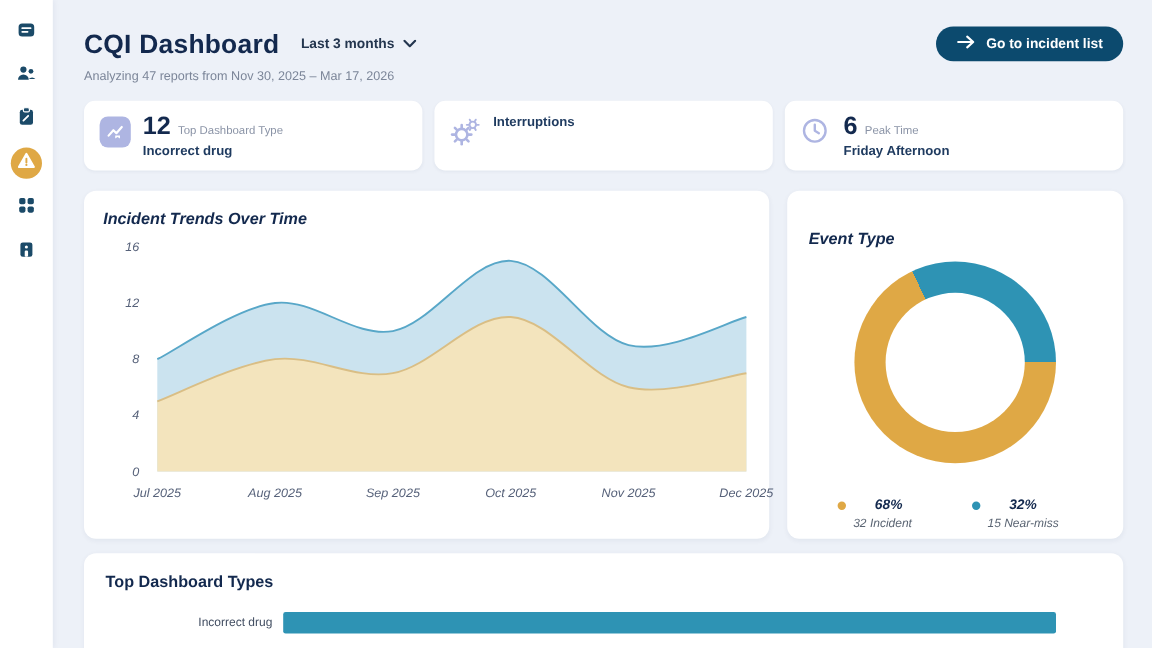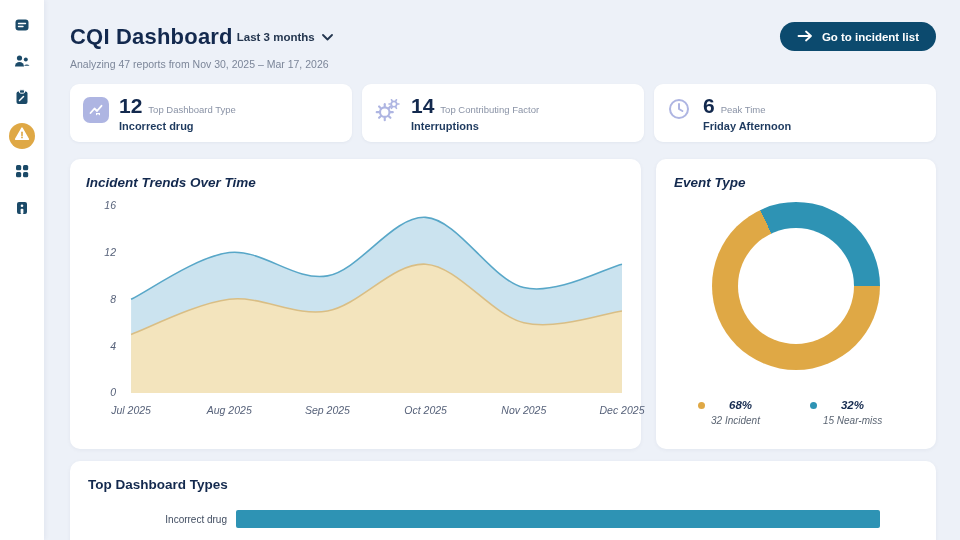--- a/index.html
+++ b/index.html
@@ -24,21 +24,21 @@
   }
   .sb-item.active { background:#DFA845; width:26px; height:26px; }
   
   .main {
     position:absolute; left:44px; top:0; right:0; bottom:0;
     padding:22px 24px 0 26px; overflow:hidden;
   }
   .header-row { display:flex; align-items:center; }
   .page-title { font-size:22px; font-weight:800; letter-spacing:.2px; color:#13294E; }
   .period {
-    margin-left:4px; display:flex; align-items:center; gap:7px;
+    margin-left:18px; display:flex; align-items:center; gap:7px;
     font-size:11.5px; font-weight:700; color:#24364F; cursor:pointer;
   }
   .subtitle { margin-top:7px; font-size:10.5px; color:#7C8699; }
   .cta-btn {
     margin-left:auto; align-self:flex-start;
     background:#0c4a6e; border:none; border-radius:15px;
     height:29px; padding:0 17px; display:flex; align-items:center; gap:9px;
     color:#fff; font-size:11.5px; font-weight:800; cursor:pointer;
     font-family:inherit;
   }
@@ -59,21 +59,21 @@
   .stat-label { font-size:9.5px; color:#8A93A6; }
   .stat-sub { font-size:11px; font-weight:800; color:#1E3A5F; margin-top:2px; white-space:nowrap; }
   .trend-arrow { color:#D95757; font-weight:800; margin-right:2px; }
   
   .charts-row { display:flex; gap:15px; margin-top:17px; height:290px;font-style:italic; }
   .card {
     background:#fff; border-radius:10px;
     box-shadow:0 1px 4px rgba(19,41,78,.05);
   }
   .trends-card { flex:1; padding:16px 10px 8px 16px; }
-  .event-card { width:280px; flex:0 0 280px; padding:16px 18px; }
+  .event-card { width:280px; flex:0 0 280px; padding:32px 18px; }
   .card-title { font-size:13.5px; font-weight:800; color:#13294E; }
   .trends-svg { width:100%; height:238px; margin-top:2px; overflow:visible; }
   .tick { font-size:10.5px; fill:#57627A; font-family:"Liberation Sans","DejaVu Sans",sans-serif; }
   
   .donut { width:168px; height:168px; border-radius:50%; margin:12px auto 0; position:relative; }
   .donut-hole { position:absolute; inset:26px; border-radius:50%; background:#fff; }
   .donut-legend { display:flex; padding-left:24px; gap:50px; margin-top:29px; }
   .leg-top { display:flex; align-items:center; gap:24px; }
   .leg-dot { width:7px; height:7px; border-radius:50%; }
   .leg-pct { font-size:11.5px; font-weight:800; color:#13294E; }
@@ -212,24 +212,20 @@
                 <line x1="19.05" y1="3.82" x2="19.8" y2="2.52"></line>
                 <line x1="15.95" y1="3.82" x2="15.2" y2="2.52"></line>
                 <line x1="14.4" y1="6.5" x2="12.9" y2="6.5"></line>
                 <line x1="15.95" y1="9.18" x2="15.2" y2="10.48"></line>
                 <line x1="19.05" y1="9.18" x2="19.8" y2="10.48"></line>
             </g>
           </svg>
         </span>
       </div>
       <div>
-        <div class="stat-main">
-          <span class="stat-value">14</span>
-          <span class="stat-label">Top Contributing Factor</span>
-        </div>
         <div class="stat-sub">Interruptions</div>
       </div>
     </div>
 
     <div class="stat-card">
       <div class="stat-icon">
         <span>
           <svg width="24" height="24" viewBox="0 0 24 24">
               <circle cx="12" cy="12" r="9" fill="none" stroke="#AEB5E2" stroke-width="2"></circle>
               <path d="M12 7v5l3.4 2" fill="none" stroke="#AEB5E2" stroke-width="2" stroke-linecap="round" stroke-linejoin="round"></path>

